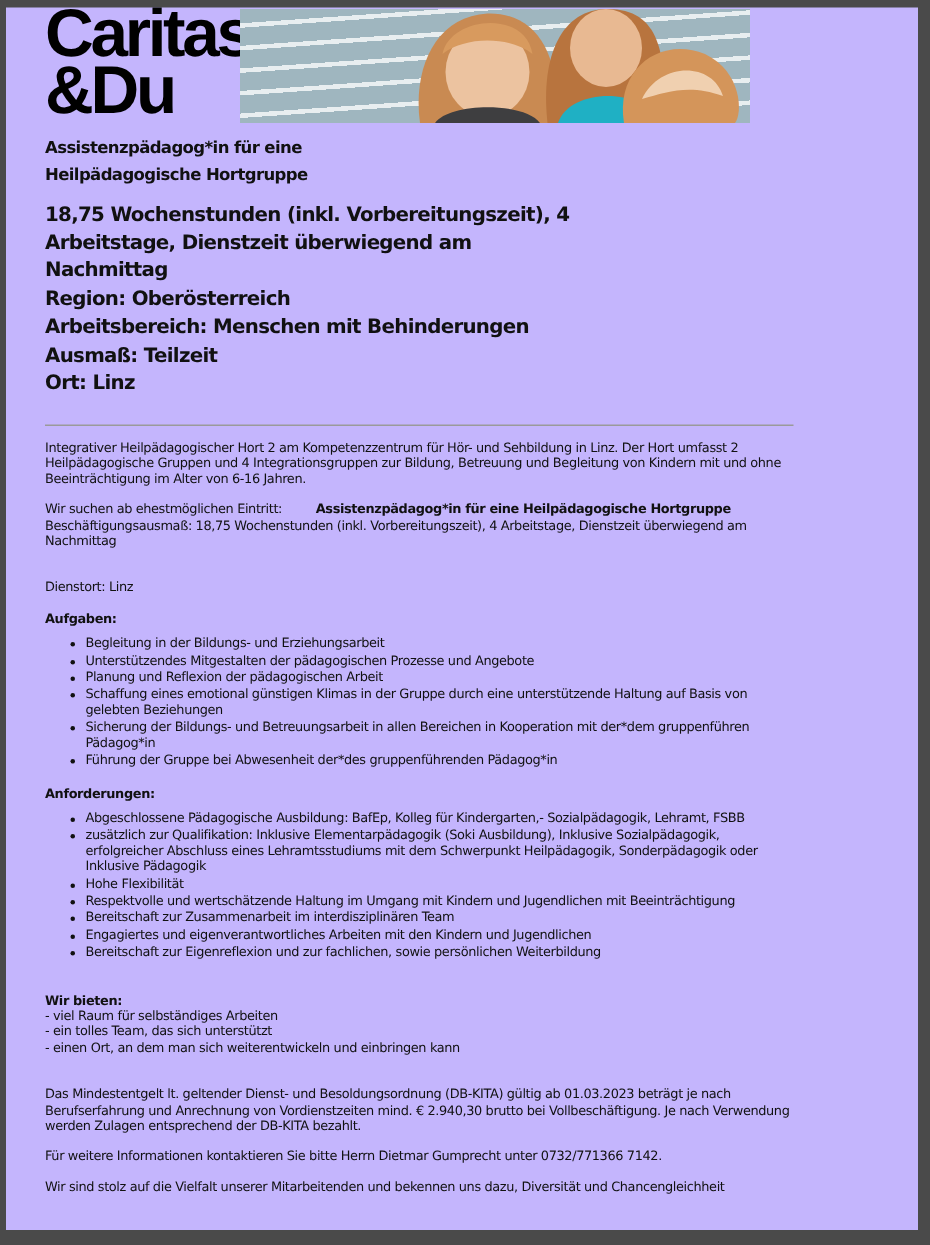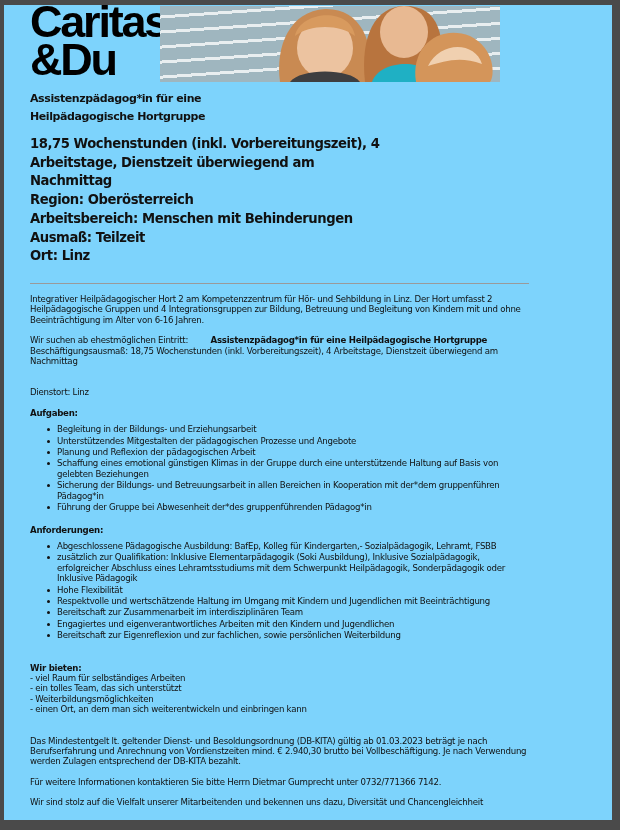--- a/index.html
+++ b/index.html
@@ -4,21 +4,21 @@
 <style>
   html, body { margin: 0; padding: 0; }
   body {
     width: 620px; height: 830px; overflow: hidden;
     background: #4a4a4a;
     position: relative;
     font-family: "DejaVu Sans", sans-serif;
   }
   .page {
     position: absolute; left: 4px; top: 5px; width: 608px; height: 815px;
-    background: #7dd3fc; overflow: hidden;
+    background: #c4b5fd; overflow: hidden;
   }
   .logo {
     position: absolute; left: 26px; top: -2px;
     font-family: "Liberation Sans", sans-serif; font-weight: bold;
     font-size: 45px; line-height: 38px; letter-spacing: -2.2px; color: #000;
   }
   .logo span { display: block; }
   .banner {
     position: absolute; left: 156px; top: 1px; width: 340px; height: 76px;
     overflow: hidden;
@@ -128,21 +128,20 @@
       <li>Hohe Flexibilität</li>
       <li>Respektvolle und wertschätzende Haltung im Umgang mit Kindern und Jugendlichen mit Beeinträchtigung</li>
       <li>Bereitschaft zur Zusammenarbeit im interdisziplinären Team</li>
       <li>Engagiertes und eigenverantwortliches Arbeiten mit den Kindern und Jugendlichen</li>
       <li>Bereitschaft zur Eigenreflexion und zur fachlichen, sowie persönlichen Weiterbildung</li>
     </ul>
     <div class="gap-l"></div>
     <p class="h">Wir bieten:</p>
     <p class="dash-item">- viel Raum für selbständiges Arbeiten</p>
     <p class="dash-item">- ein tolles Team, das sich unterstützt</p>
-    <p class="dash-item">- Weiterbildungsmöglichkeiten</p>
     <p class="dash-item">- einen Ort, an dem man sich weiterentwickeln und einbringen kann</p>
     <div class="gap-l"></div>
     <p>Das Mindestentgelt lt. geltender Dienst- und Besoldungsordnung (DB-KITA) gültig ab 01.03.2023 beträgt je nach Berufserfahrung und Anrechnung von Vordienstzeiten mind. € 2.940,30 brutto bei Vollbeschäftigung. Je nach Verwendung werden Zulagen entsprechend der DB-KITA bezahlt.</p>
     <div class="gap-s"></div>
     <p>Für weitere Informationen kontaktieren Sie bitte Herrn Dietmar Gumprecht unter 0732/771366 7142.</p>
     <div class="gap-s"></div>
     <p>Wir sind stolz auf die Vielfalt unserer Mitarbeitenden und bekennen uns dazu, Diversität und Chancengleichheit</p>
   </div>
 
 </div>

